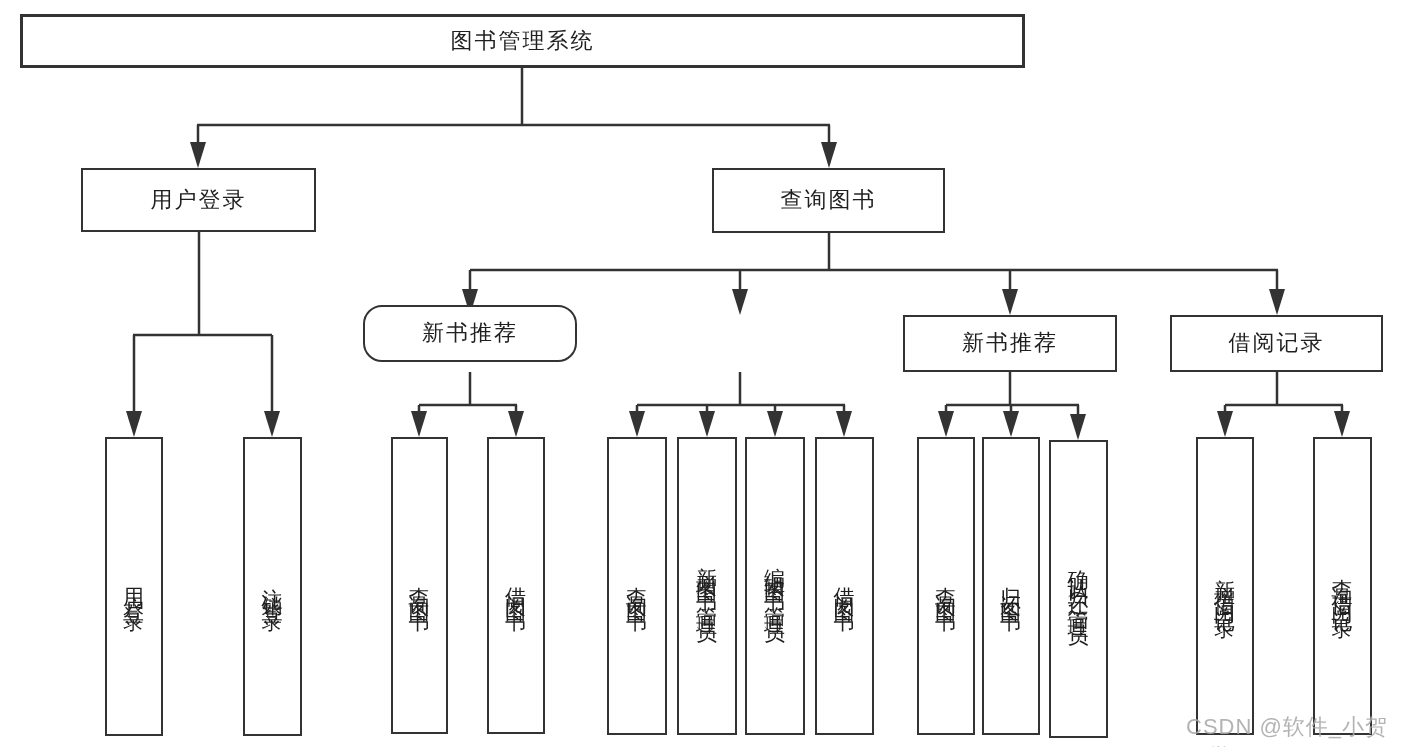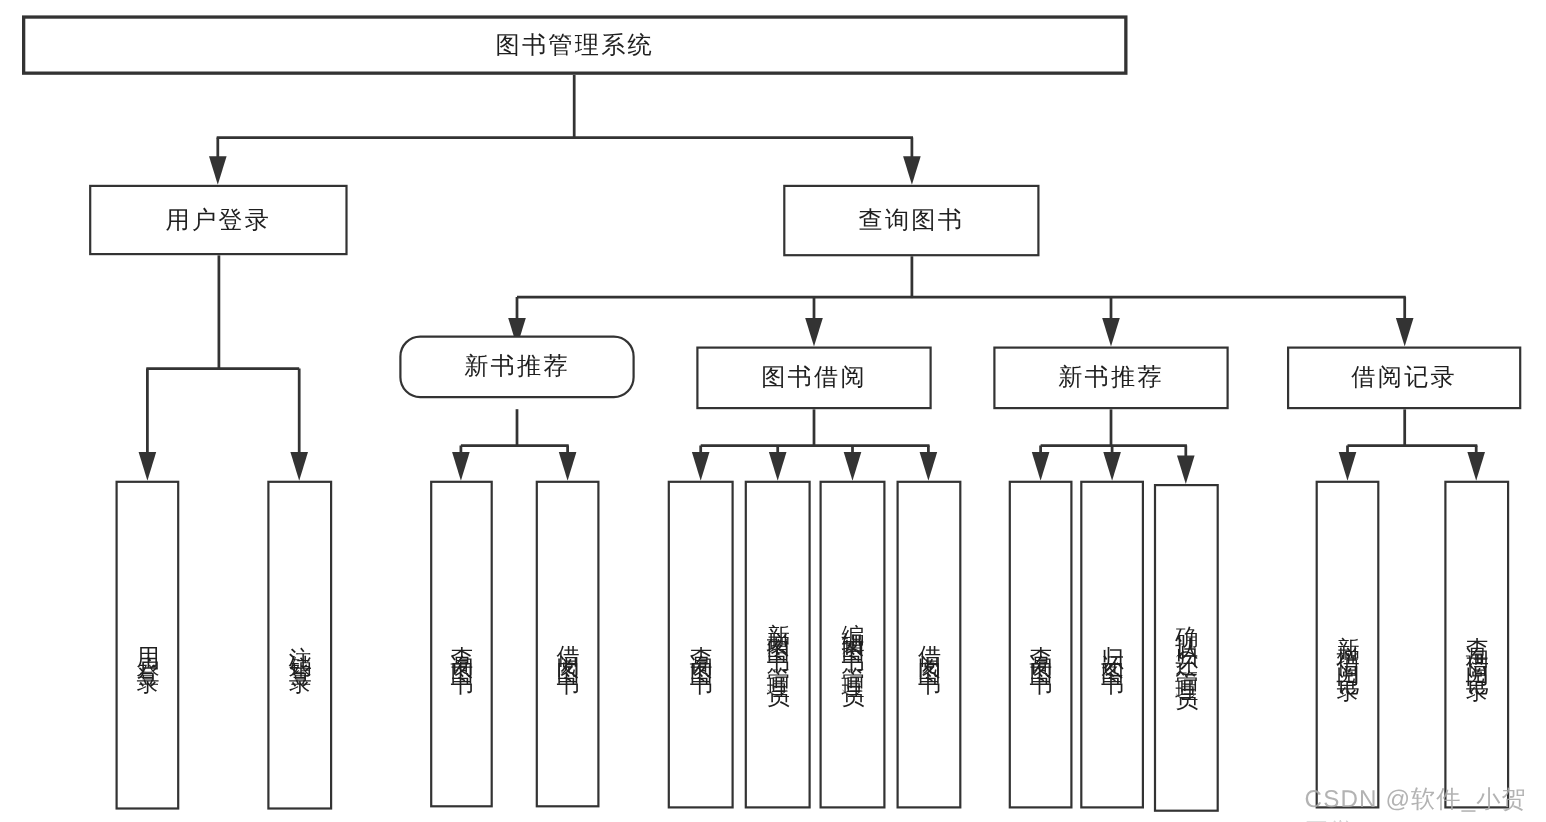--- a/index.html
+++ b/index.html
@@ -111,21 +111,20 @@
       <polygon points="1334,411 1350,411 1342,437"></polygon>
     </g>
   </svg>
 
   <div class="node root" style="left:20px;top:14px;width:1005px;height:54px;">图书管理系统</div>
 
   <div class="node" style="left:81px;top:168px;width:235px;height:64px;">用户登录</div>
   <div class="node" style="left:712px;top:168px;width:233px;height:65px;">查询图书</div>
 
   <div class="node" style="left:363px;top:305px;width:214px;height:57px;border-radius:19px;">新书推荐</div>
-  <div class="node" style="left:633px;top:315px;width:214px;height:57px;">图书借阅</div>
   <div class="node" style="left:903px;top:315px;width:214px;height:57px;">新书推荐</div>
   <div class="node" style="left:1170px;top:315px;width:213px;height:57px;">借阅记录</div>
 
   <div class="node leaf" style="left:105px;top:437px;width:58px;height:299px;">用户登录</div>
   <div class="node leaf" style="left:243px;top:437px;width:59px;height:299px;">注销登录</div>
 
   <div class="node leaf" style="left:391px;top:437px;width:57px;height:297px;">查询图书</div>
   <div class="node leaf" style="left:487px;top:437px;width:58px;height:297px;">借阅图书</div>
 
   <div class="node leaf" style="left:607px;top:437px;width:60px;height:298px;">查询图书</div>

